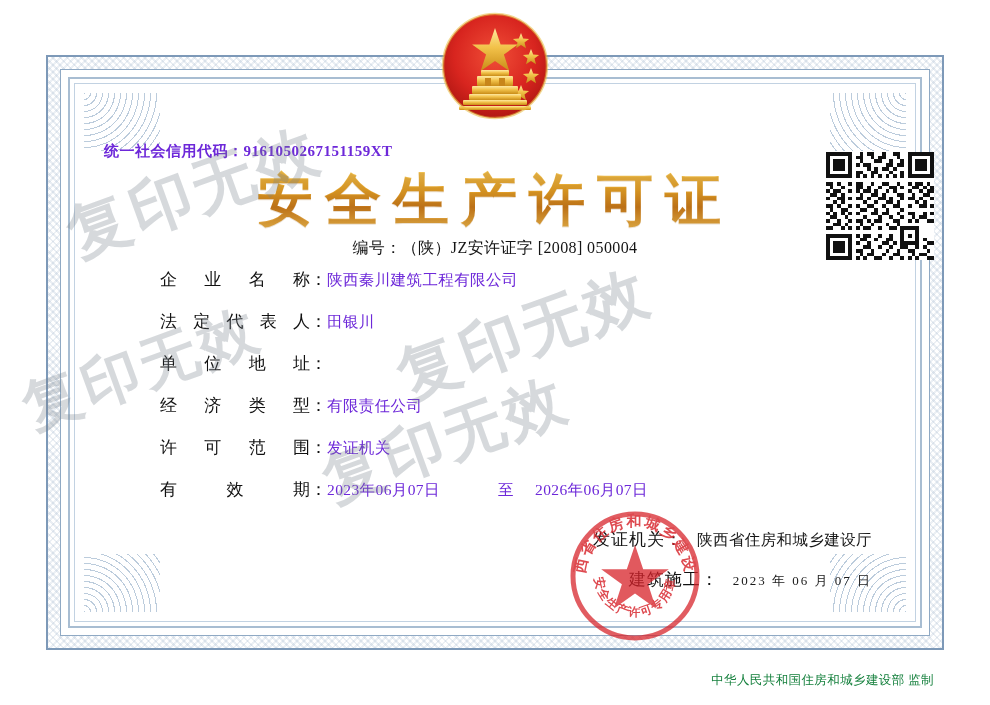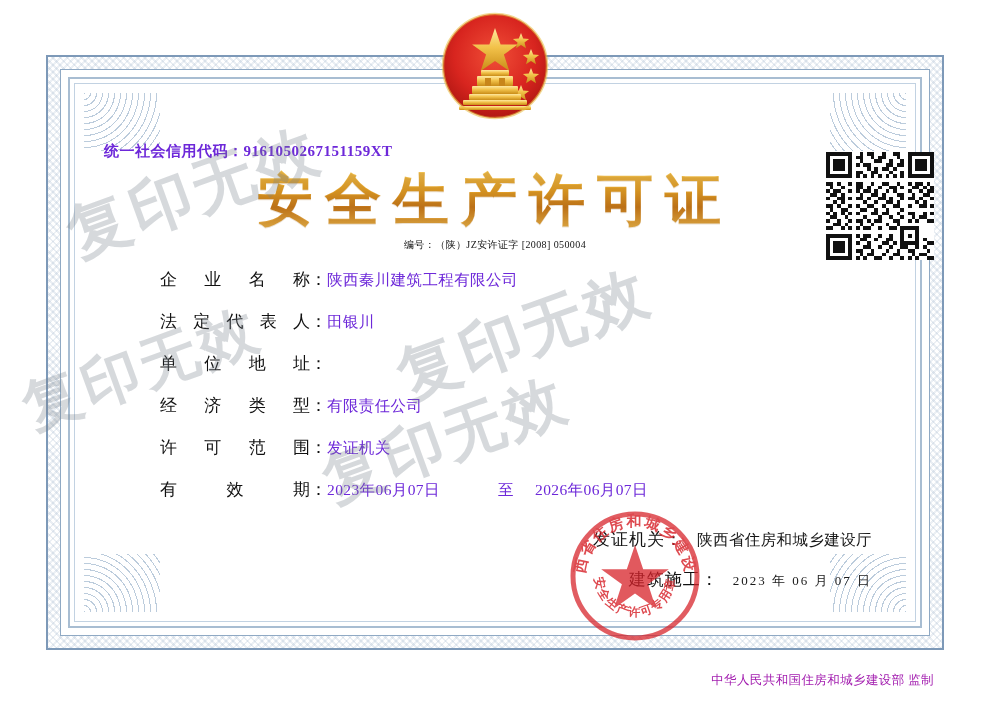--- a/index.html
+++ b/index.html
@@ -123,21 +123,21 @@
     z-index: 5;
   }
 
   
   #serial {
     position: absolute;
     left: 0;
     right: 0;
     top: 238px;
     text-align: center;
-    font-size: 10px;
+    font-size: 16px;
     letter-spacing: 0.4px;
     color: #141414;
     z-index: 5;
   }
 
   
   #qrcode {
     position: absolute;
     right: 56px;
     top: 152px;
@@ -254,21 +254,21 @@
   .wm2 { left: 392px; top: 292px; }
   .wm3 { left: 318px; top: 400px; font-size: 60px; }
   .wm4 { left: 18px;  top: 330px; font-size: 58px; }
 
   
   #footer {
     position: absolute;
     right: 56px;
     bottom: 16px;
     font-size: 12.5px;
-    color: #a21caf;
+    color: #15803d;
     letter-spacing: 0.4px;
     z-index: 5;
   }
 </style>
 </head>
 <body>
 
 <div id="certificate">
 
   <div class="border-outer">

